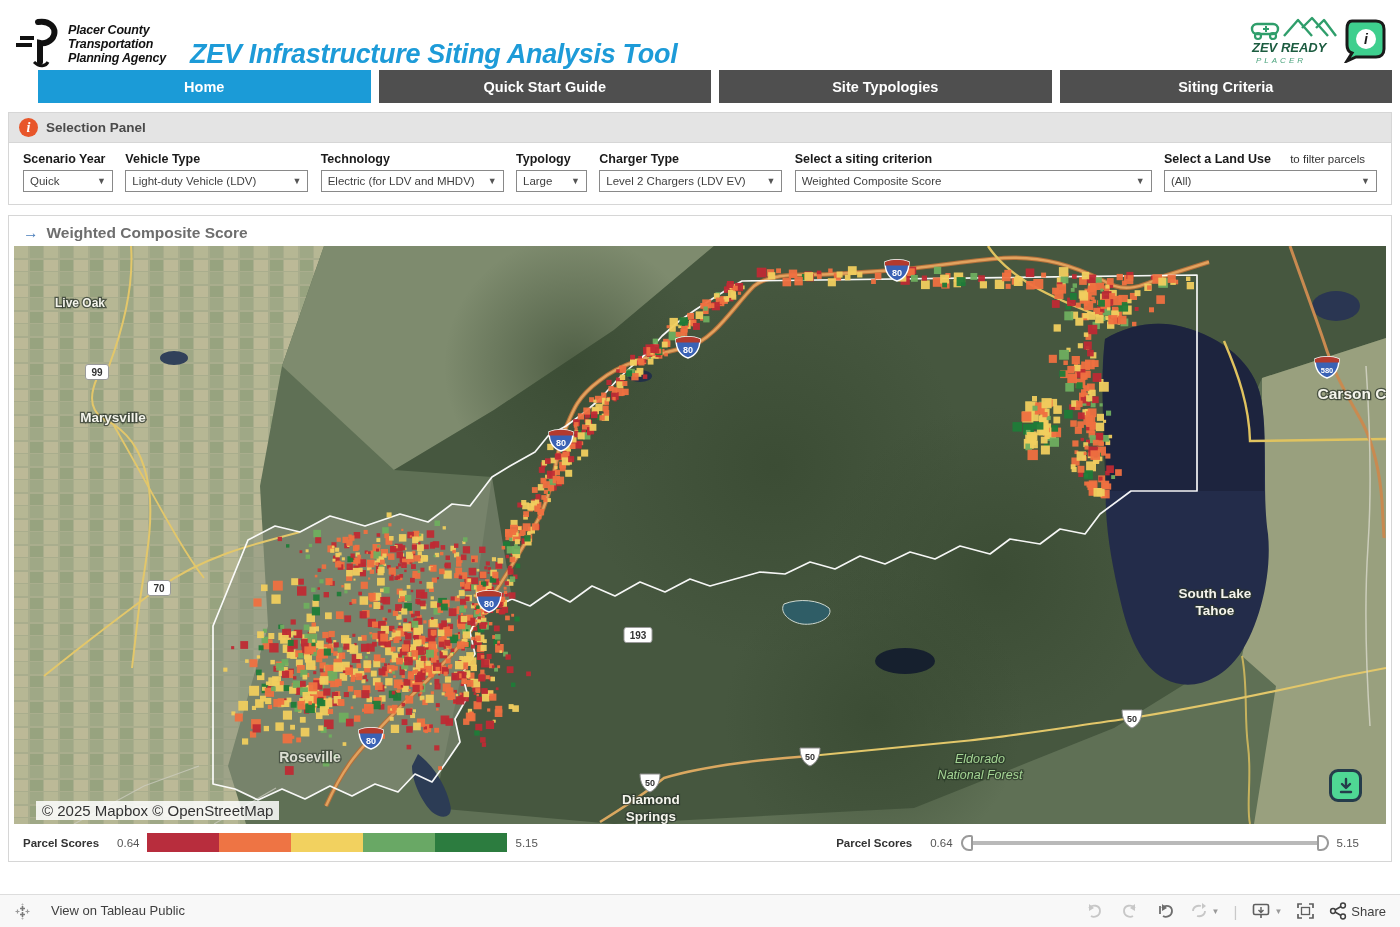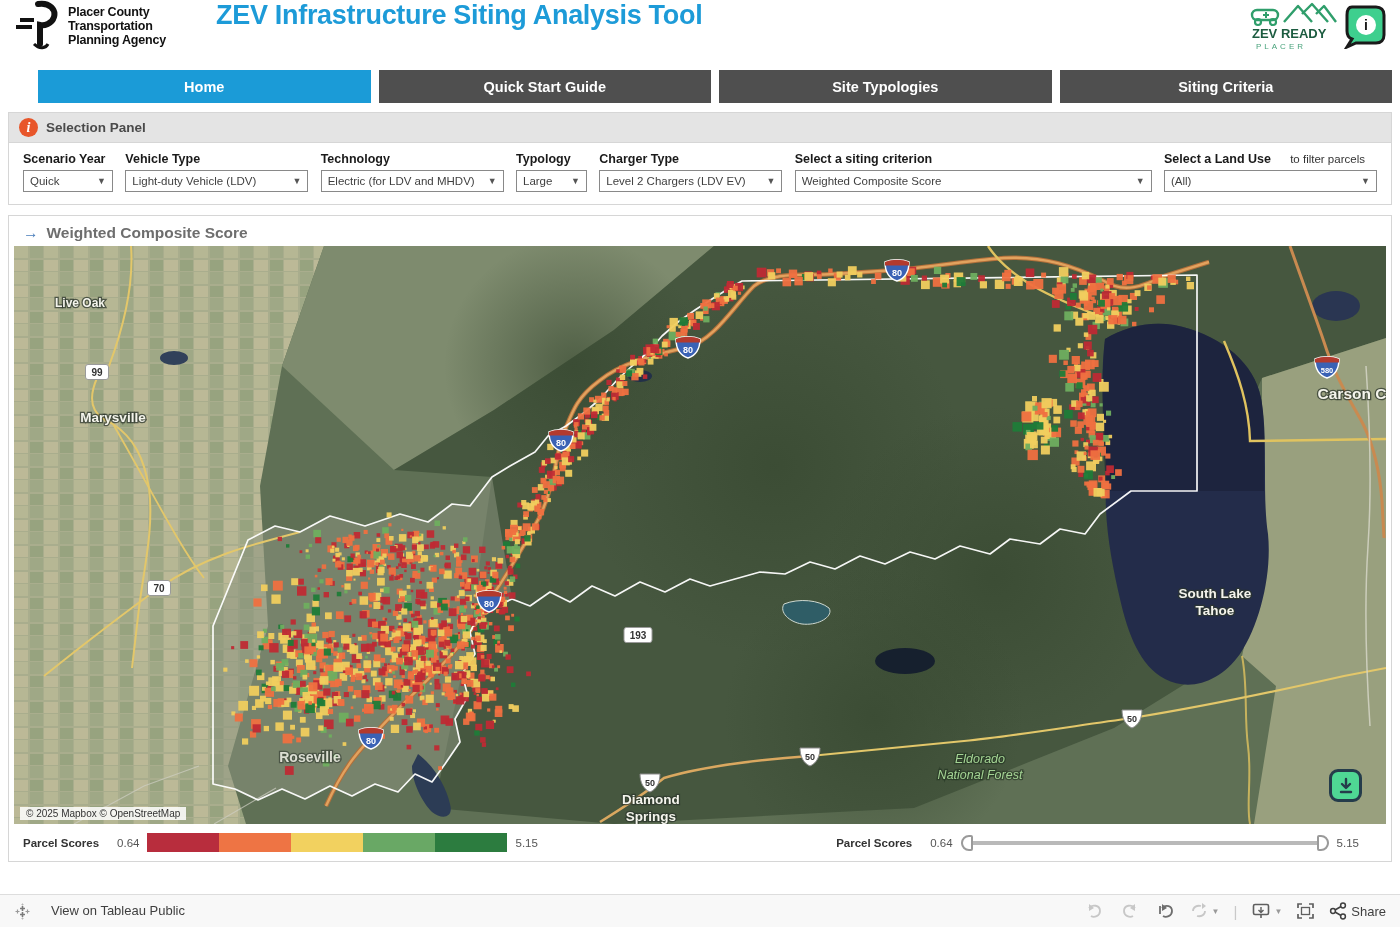--- a/index.html
+++ b/index.html
@@ -1,23 +1,23 @@
 <!DOCTYPE html>
 <html><head>
 <meta charset="utf-8">
 <style>
   * { box-sizing: border-box; margin: 0; padding: 0; }
   html,body { width:1400px; height:927px; overflow:hidden; background:#fff;
     font-family:"Liberation Sans", sans-serif; }
 
   
-  .header { height:70px; display:flex; align-items:flex-start; padding:0 14px; background:#fff; }
+  .header { height:70px; display:flex; align-items:flex-end; padding:0 14px; background:#fff;font-style:italic; }
   .pctpa { display:flex; align-items:center; gap:8px; width:172px; flex:none; }
   .pctpa-text div { font-size:12.5px; font-weight:bold; color:#111; line-height:1.12; letter-spacing:-0.2px; }
-  .app-title { font-size:27px; font-weight:bold; color:#1d9bd8; margin-left:30px; flex:1; letter-spacing:-0.3px; }
+  .app-title { font-size:27px; font-weight:bold; color:#1d9bd8; margin-left:4px; flex:1; letter-spacing:-0.3px; }
   .hdr-right { display:flex; align-items:center; gap:4px; }
 
   
   .tabbar { display:flex; gap:8px; padding:0 8px; height:33px;margin-left:30px; }
   .tab { flex:1; display:flex; align-items:center; justify-content:center;
     background:#4f4f4f; color:#fff; font-size:14.5px; font-weight:bold; cursor:pointer; }
   .tab.active { background:#1b9bd7; }
 
   
   .sel-panel { margin:9px 8px 0 8px; border:1px solid #d6d6d6; background:#fff; }
@@ -38,22 +38,22 @@
   
   .viz { margin:10px 8px 0 8px; border:1px solid #d6d6d6; background:#fff; position:relative; }
   .legend-block { padding:8px 14px 4px 14px; }
   .legend-title { font-size:15.5px; font-weight:bold; color:#6e6e6e; display:flex; gap:8px; align-items:center;}
   .legend-title .arrow { color:#4a7ebb; font-weight:bold; }
   .legend-items { display:flex; gap:52px; margin:7px 0 6px 0; }
   .legend-item { display:flex; align-items:center; gap:7px; font-size:11.5px; color:#555; }
   .legend-item .swatch { width:13px; height:13px; border-radius:50%; }
 
   .map-wrap { position:relative; width:1372px; height:578px; margin:0 auto; overflow:hidden; background:#5f7055; }
-  .map-attr { position:absolute; left:6px; bottom:4px; background:rgba(255,255,255,0.85); color:#333;
-    font-size:10px; padding:1px 6px;margin-top:32px; }
+  .map-attr { position:absolute; left:22px; bottom:4px; background:rgba(255,255,255,0.85); color:#333;
+    font-size:15px; padding:1px 6px;margin-top:32px; }
   .dl-btn { position:absolute; right:24px; bottom:22px; width:33px; height:33px; background:#4fd794;
     border:3px solid #253c4b; border-radius:9px; display:flex; align-items:center; justify-content:center; cursor:pointer; }
 
   .score-row { display:flex; align-items:center; height:37px; padding:0 14px; }
   .score-label { font-size:11.5px; font-weight:bold; color:#333; margin-right:10px; white-space:nowrap;}
   .score-val { font-size:11.5px; color:#555; margin:0 8px; }
   .ramp { display:flex; height:19px; width:360px; }
   .ramp div { flex:1; }
   .slider-group { display:flex; align-items:center; margin-left:auto; margin-right:10px;}
   .slider { position:relative; width:368px; height:18px; }

